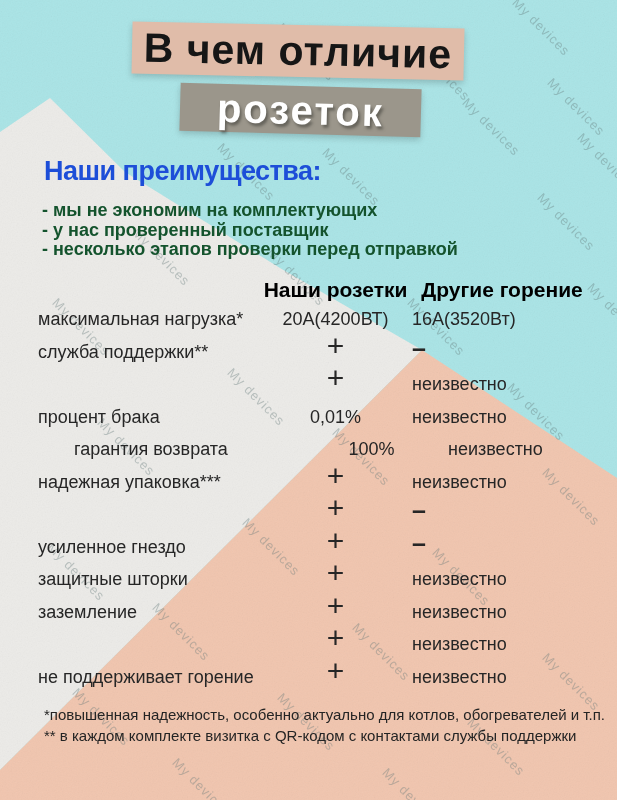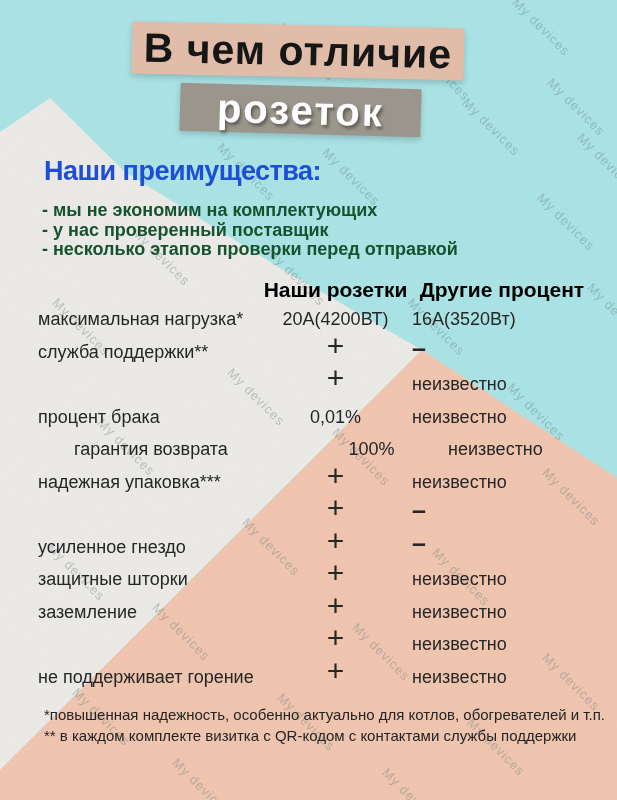--- a/index.html
+++ b/index.html
@@ -102,21 +102,21 @@
   </div>
 
   <div class="adv-heading">Наши преимущества:</div>
   <div class="adv-list" id="adv-list">
       <div>- мы не экономим на комплектующих</div>
       <div>- у нас проверенный поставщик</div>
       <div>- несколько этапов проверки перед отправкой</div>
     </div>
 
   <div class="col-header ours">Наши розетки</div>
-  <div class="col-header others">Другие процент</div>
+  <div class="col-header others">Другие горение</div>
 
   <div id="table-body">
   <div class="trow" style="top: 309px; padding-left: 32px;">
     <span class="cl">максимальная нагрузка*</span>
     <span class="co">20A(4200ВТ)</span>
     <span class="ct">16A(3520Вт)</span>
   </div>
 
   <div class="trow" style="top: 341.5px;">
     <span class="cl">служба поддержки**</span>

